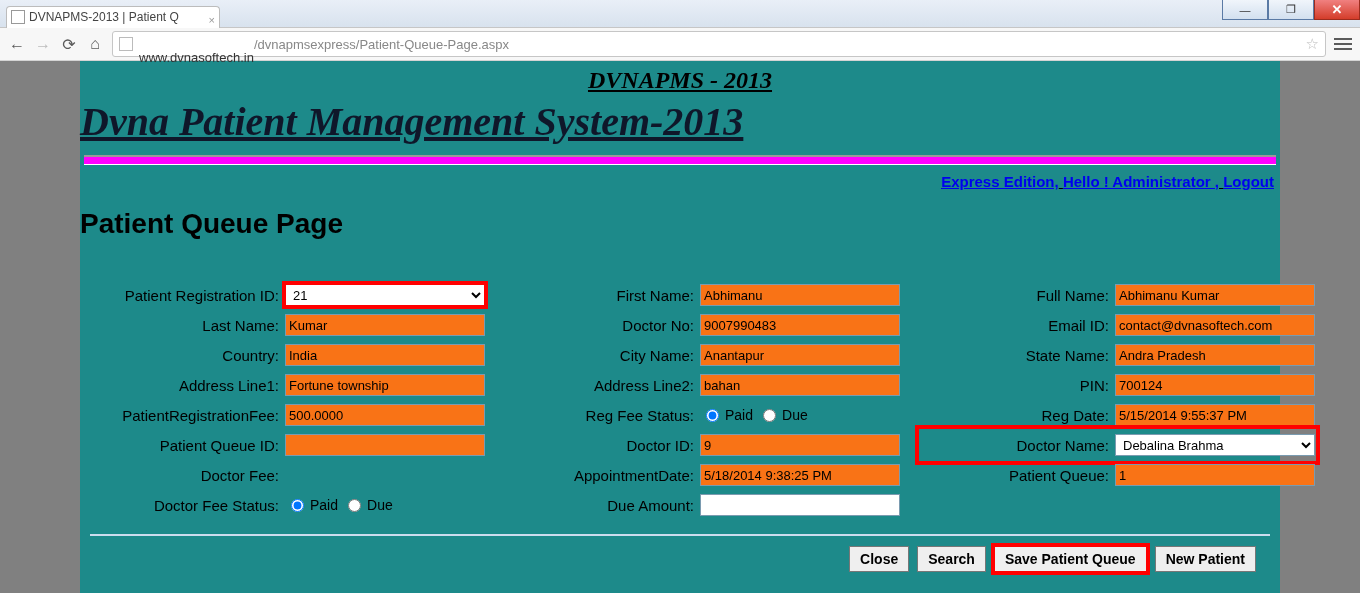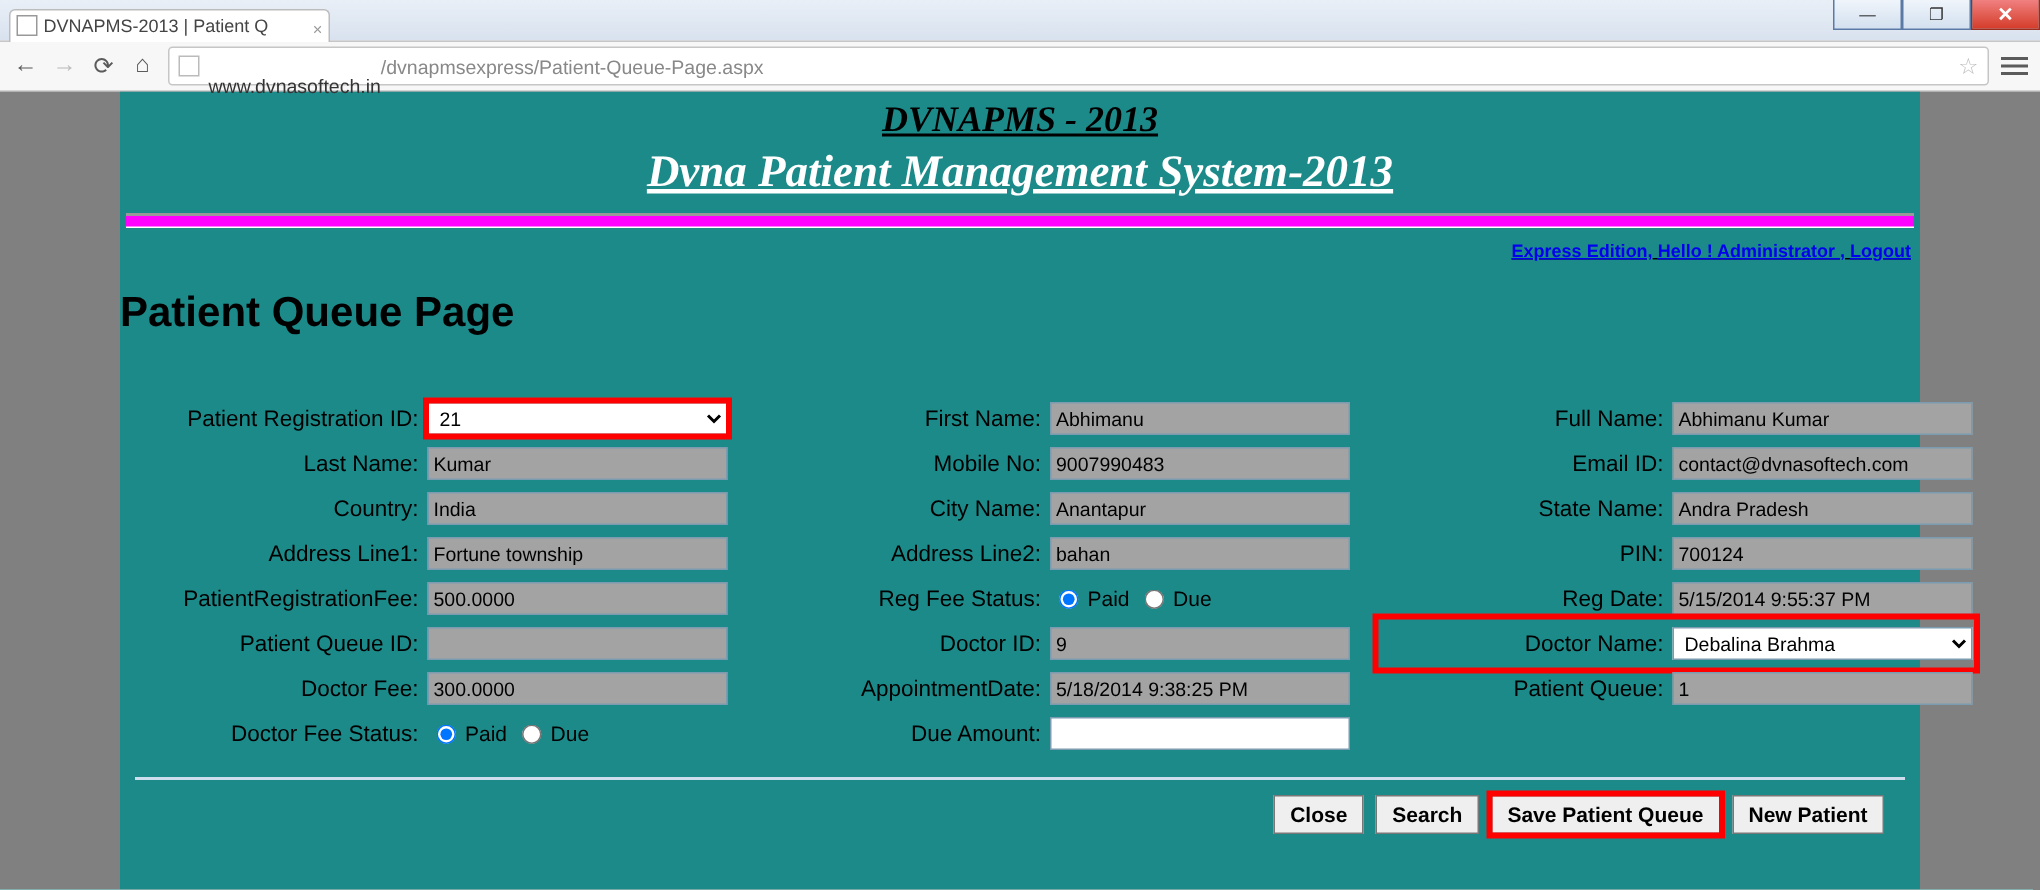--- a/index.html
+++ b/index.html
@@ -25,34 +25,34 @@
   .urlbar .path { color:#888; }
   .urlbar .star { margin-left:auto; color:#bcbcbc; font-size:15px; }
   .menu-lines { width:18px; display:flex; flex-direction:column; gap:3px; }
   .menu-lines span { height:2px; background:#5b5b5b; }
 
   
   .viewport { height:532px; background:#808080; overflow:hidden; }
   .page { width:1200px; margin:0 auto; background:#1d8a8a; min-height:532px; padding:0 0 20px 0; color:#000; }
 
   .h1 { text-align:center; font-family:"Times New Roman",serif; font-style:italic; font-weight:bold; font-size:24px; text-decoration:underline; color:#000; padding-top:6px; }
-  .h2 { text-align:center; font-family:"Times New Roman",serif; font-style:italic; font-weight:bold; font-size:30px; text-decoration:underline; color:#ffffff; margin-top:4px; }
+  .h2 { font-family:"Times New Roman",serif; font-style:italic; font-weight:bold; font-size:40px; text-decoration:underline; color:#0f172a; margin-top:4px; }
 
   .magenta-bar { height:10px; background:magenta; border-top:2px solid #999; border-bottom:1px solid #fff; margin:10px 4px 2px 4px; }
 
-  .login-line { text-align:right; padding:6px 6px 0 0; font-size:12px; font-weight:bold; text-decoration:underline; }
+  .login-line { text-align:right; padding:6px 6px 0 0; font-size:15px; font-weight:bold; text-decoration:underline; }
   .login-line a { color:#0000ee; }
 
   .page-title { text-align:left; font-size:28px; font-weight:bold; color:#000; margin:18px 0 40px 0; }
 
   .form { display:grid; grid-template-columns: 1fr 1fr 1fr; gap:0 20px; padding:0 10px; font-size:15px; color:#000; }
   .row { display:flex; align-items:center; height:30px; }
   .lbl { width:195px; text-align:right; padding-right:6px; white-space:nowrap; }
   .ctrl { width:200px; }
-  .ctrl input[type=text], .ctrl select { width:200px; height:22px; border:1px solid #7a9bb0; background:#a3a3a3; font-size:13px; padding:1px 3px; font-family:Arial; }
+  .ctrl input[type=text], .ctrl select { width:200px; height:22px; border:1px solid #7a9bb0; background:#f97316; font-size:13px; padding:1px 3px; font-family:Arial; }
   .ctrl input.white { background:#fff; }
   .ctrl select { background:#fff; }
   .radiogrp { display:flex; align-items:center; gap:4px; font-size:14px; }
   .radiogrp input { margin:0 2px 0 6px; }
 
   .highlight-red { outline:4px solid #ff0000; outline-offset:-1px; }
 
   .hr { border:none; border-top:2px solid #cde; margin:14px 10px 6px 10px; }
 
   .btnbar { display:flex; justify-content:flex-end; gap:8px; padding:4px 24px 0 0; }
@@ -121,21 +121,21 @@
       <div class="row">
         <div class="lbl">Full Name:</div>
         <div class="ctrl"><input type="text" value="Abhimanu Kumar" style=""></div>
       </div>
 
       <div class="row">
         <div class="lbl">Last Name:</div>
         <div class="ctrl"><input type="text" value="Kumar" style=""></div>
       </div>
       <div class="row">
-        <div class="lbl">Mobile No:</div>
+        <div class="lbl">Doctor No:</div>
         <div class="ctrl"><input type="text" value="9007990483" style=""></div>
       </div>
       <div class="row">
         <div class="lbl">Email ID:</div>
         <div class="ctrl"><input type="text" value="contact@dvnasoftech.com" style=""></div>
       </div>
 
       <div class="row">
         <div class="lbl">Country:</div>
         <div class="ctrl"><input type="text" value="India" style=""></div>
@@ -188,21 +188,20 @@
         <div class="lbl">Doctor ID:</div>
         <div class="ctrl"><input type="text" value="9" style=""></div>
       </div>
       <div class="row highlight-red" style="outline-offset:1px;">
         <div class="lbl">Doctor Name:</div>
         <div class="ctrl"><select><option>Debalina Brahma</option></select></div>
       </div>
 
       <div class="row">
         <div class="lbl">Doctor Fee:</div>
-        <div class="ctrl"><input type="text" value="300.0000" style=""></div>
       </div>
       <div class="row">
         <div class="lbl">AppointmentDate:</div>
         <div class="ctrl"><input type="text" value="5/18/2014 9:38:25 PM" style=""></div>
       </div>
       <div class="row">
         <div class="lbl">Patient Queue:</div>
         <div class="ctrl"><input type="text" value="1" style=""></div>
       </div>
 

